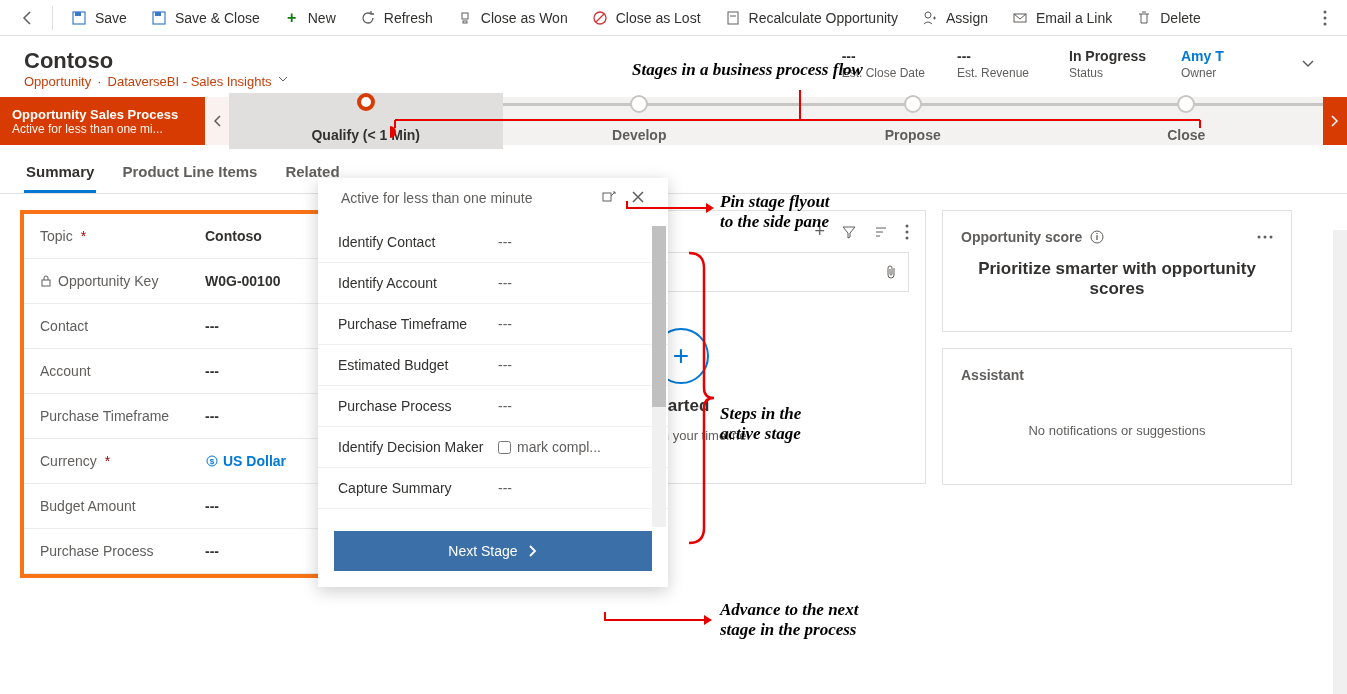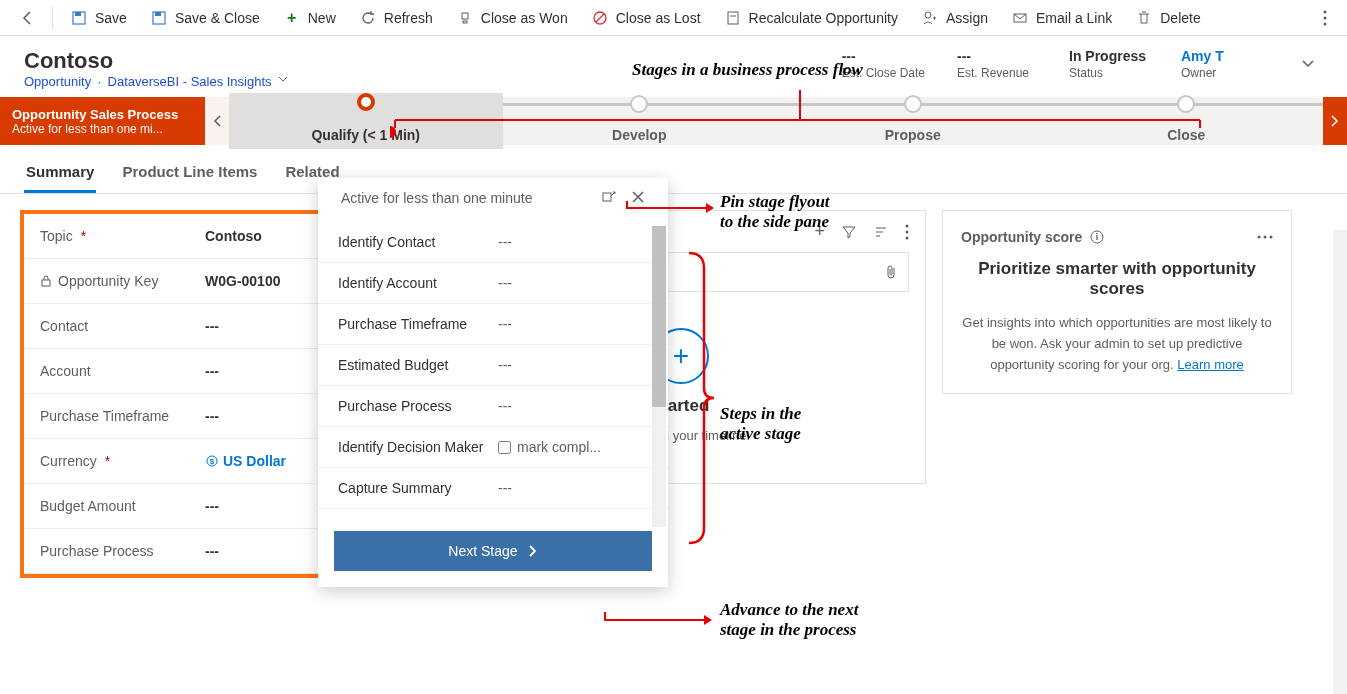--- a/index.html
+++ b/index.html
@@ -40,21 +40,21 @@
     .more-btn { margin-left: auto; cursor: pointer; padding: 8px; }
     
     .header-row {
       display: flex;
       align-items: flex-start;
       padding: 12px 24px 8px 24px;
       gap: 24px;
     }
     .title-block { flex: 0 0 auto; }
     .page-title { font-size: 22px; font-weight: 600; }
-    .breadcrumb { font-size: 13px; color: #1d4ed8; display: flex; align-items: flex-start; gap: 6px; }
+    .breadcrumb { font-size: 13px; color: #c2410c; display: flex; align-items: flex-start; gap: 6px; }
     .header-fields { margin-left: auto; display: flex; gap: 32px; align-items: flex-start; }
     .header-field { display: flex; flex-direction: column; gap: 2px; min-width: 80px; }
     .header-field .val { font-size: 14px; font-weight: 600; color: #323130; }
     .header-field .lbl { font-size: 12px; color: #605e5c; }
     .header-field.owner .val { color: #0078d4; }
     .chevron-expand { padding: 8px; cursor: pointer; }
     
     .bpf-bar {
       display: flex;
       align-items: center;
@@ -607,24 +607,26 @@
           </svg>
         <span class="card-more">
             <svg width="16" height="4" viewBox="0 0 16 4">
               <circle cx="2" cy="2" r="1.5" fill="#605e5c"></circle>
               <circle cx="8" cy="2" r="1.5" fill="#605e5c"></circle>
               <circle cx="14" cy="2" r="1.5" fill="#605e5c"></circle>
             </svg>
           </span>
       </div>
       <div class="card-title">Prioritize smarter with opportunity scores</div>
-      <div class="card-body">
-        <span>Get insights into which opportunities are most likely to be won. Ask your admin to set up predictive opportunity scoring for your org.</span>
-        <a href="#">Learn more</a>
+    </div>
+    <div class="card assistant-card">
+      <div class="card-header">
+        <span>Assistant</span>
       </div>
+      <div class="card-body">No notifications or suggestions</div>
     </div>
   </div>
 </div>
 
 <div class="page-scrollbar"></div>
 
 <div class="stage-flyout">
   <div class="flyout-header">
     <span>Active for less than one minute</span>
     <div class="flyout-header-icons">

